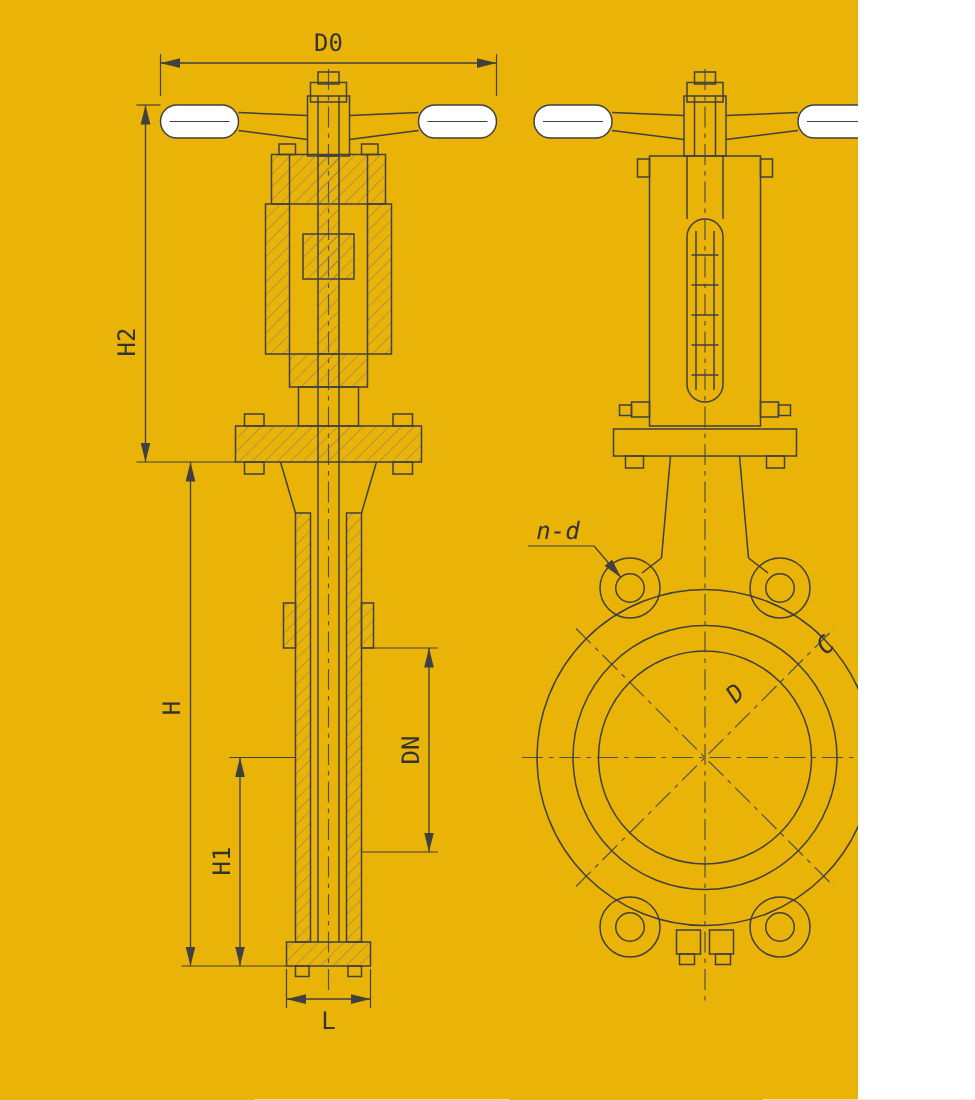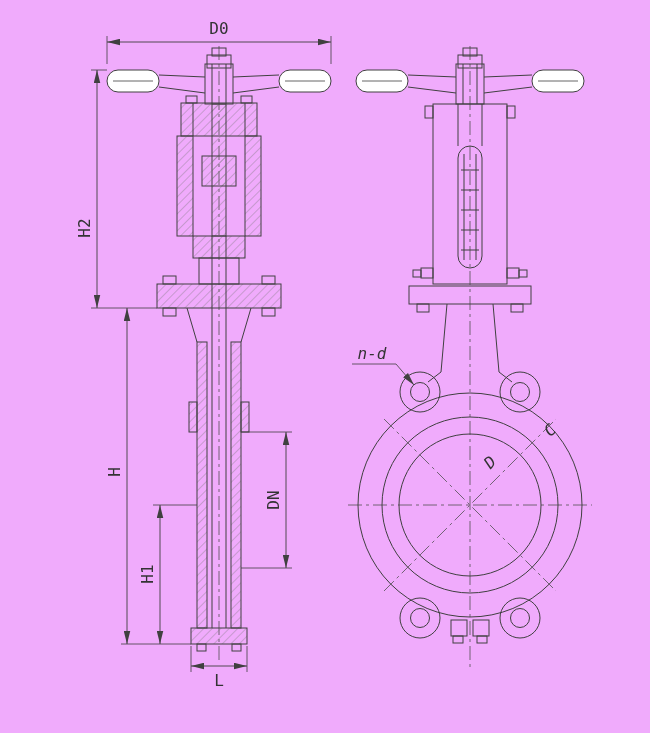--- a/index.html
+++ b/index.html
@@ -1,16 +1,16 @@
 <!DOCTYPE html>
 <html><head>
 <meta charset="utf-8">
 <style>
   html,body{margin:0;padding:0;background:#ffffff;}
-  .canvas{position:relative;width:650px;height:733px;background:#f0abfc;overflow:hidden;}
+  .canvas{position:relative;width:572px;height:733px;background:#eab308;overflow:hidden;}
   svg{display:block;}
   .lines{stroke:#404040;stroke-width:1;fill:none;}
   .thin{stroke-width:0.8;}
   .cl{stroke:#505050;stroke-width:0.8;stroke-dasharray:14 4 3 4;}
   .dimline{stroke:#404040;stroke-width:0.9;}
   .ext{stroke:#404040;stroke-width:0.8;}
   .hatched{fill:url(#hatch);stroke:#404040;stroke-width:1;}
   .white{fill:#ffffff;stroke:#404040;stroke-width:1;}
   text.dim{font-family:"DejaVu Sans Mono","Liberation Mono",monospace;font-size:16px;fill:#333333;stroke:none;}
   text.ann{font-family:"DejaVu Sans Mono","Liberation Mono",monospace;font-size:16px;font-style:italic;fill:#333333;stroke:none;}

